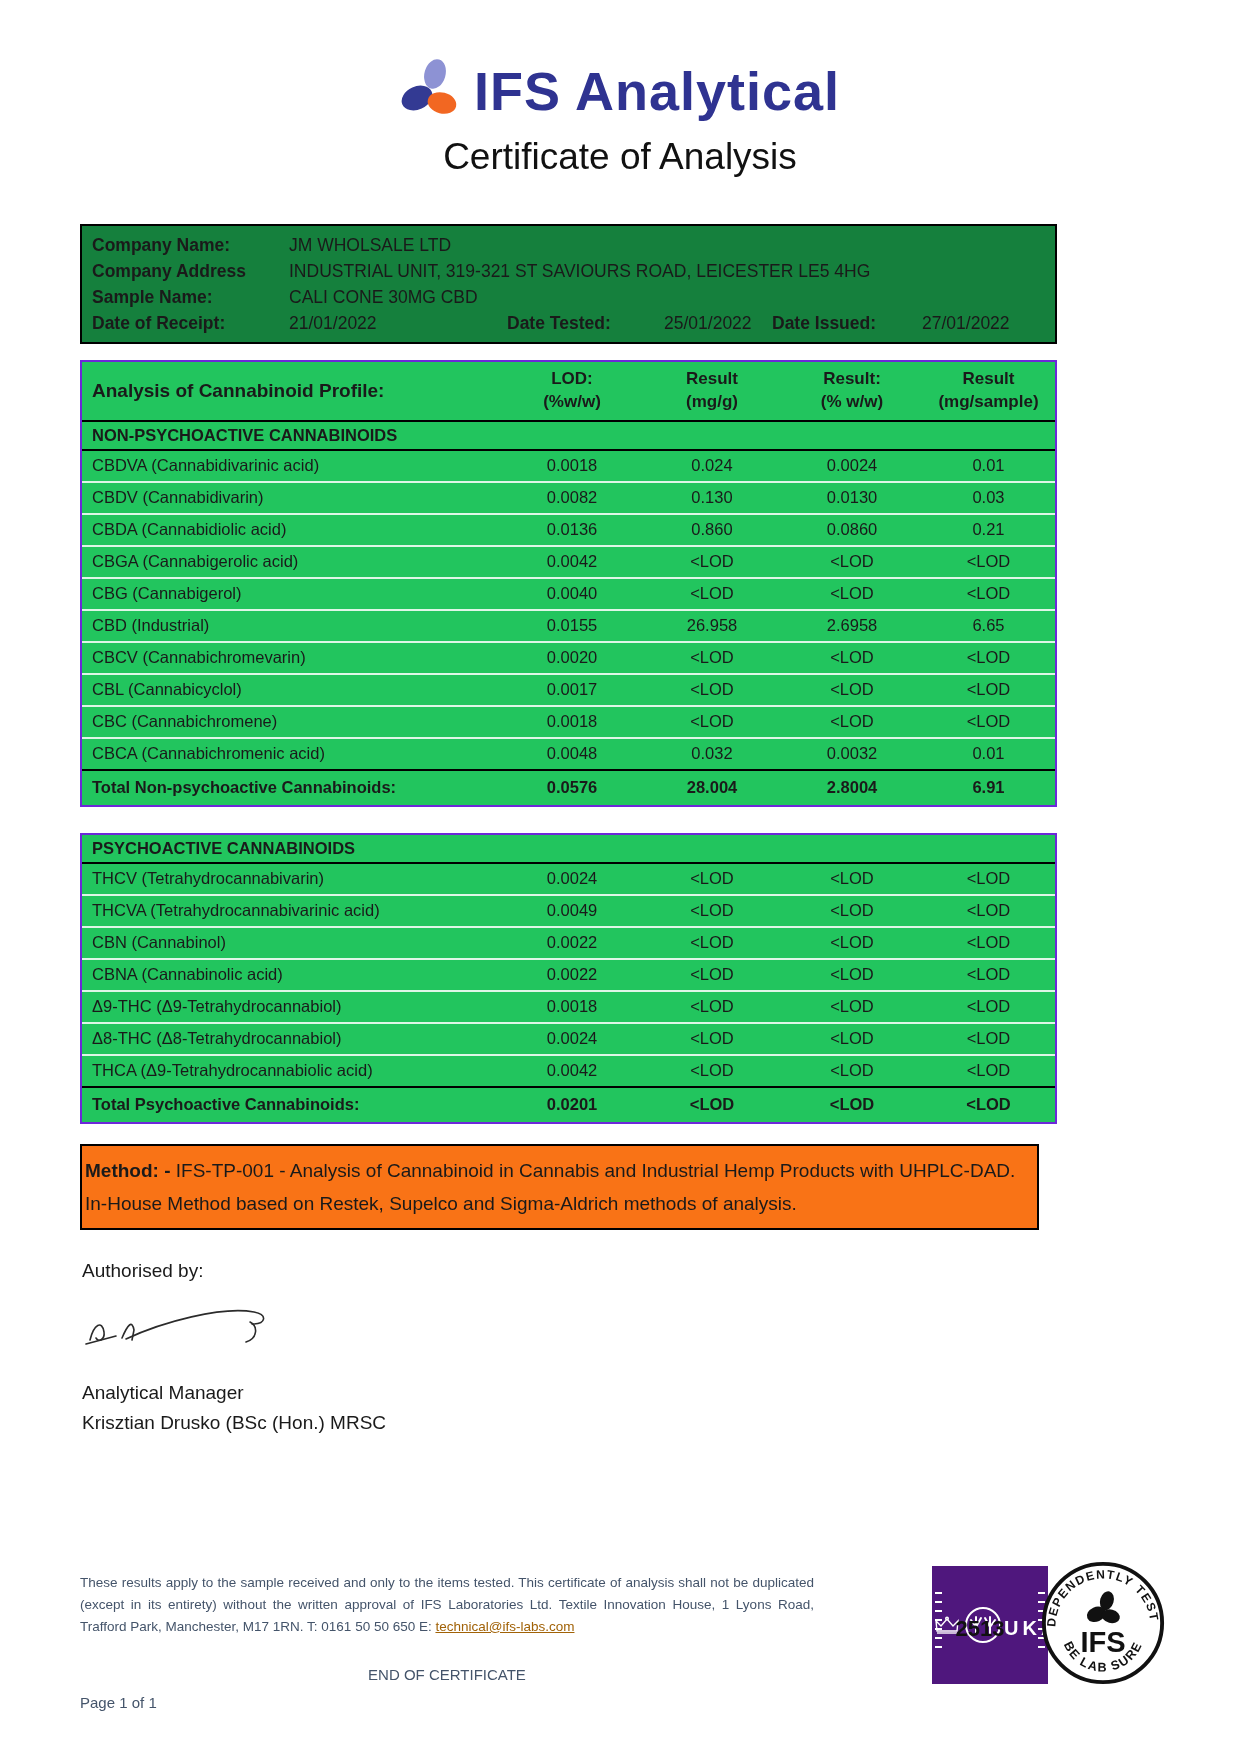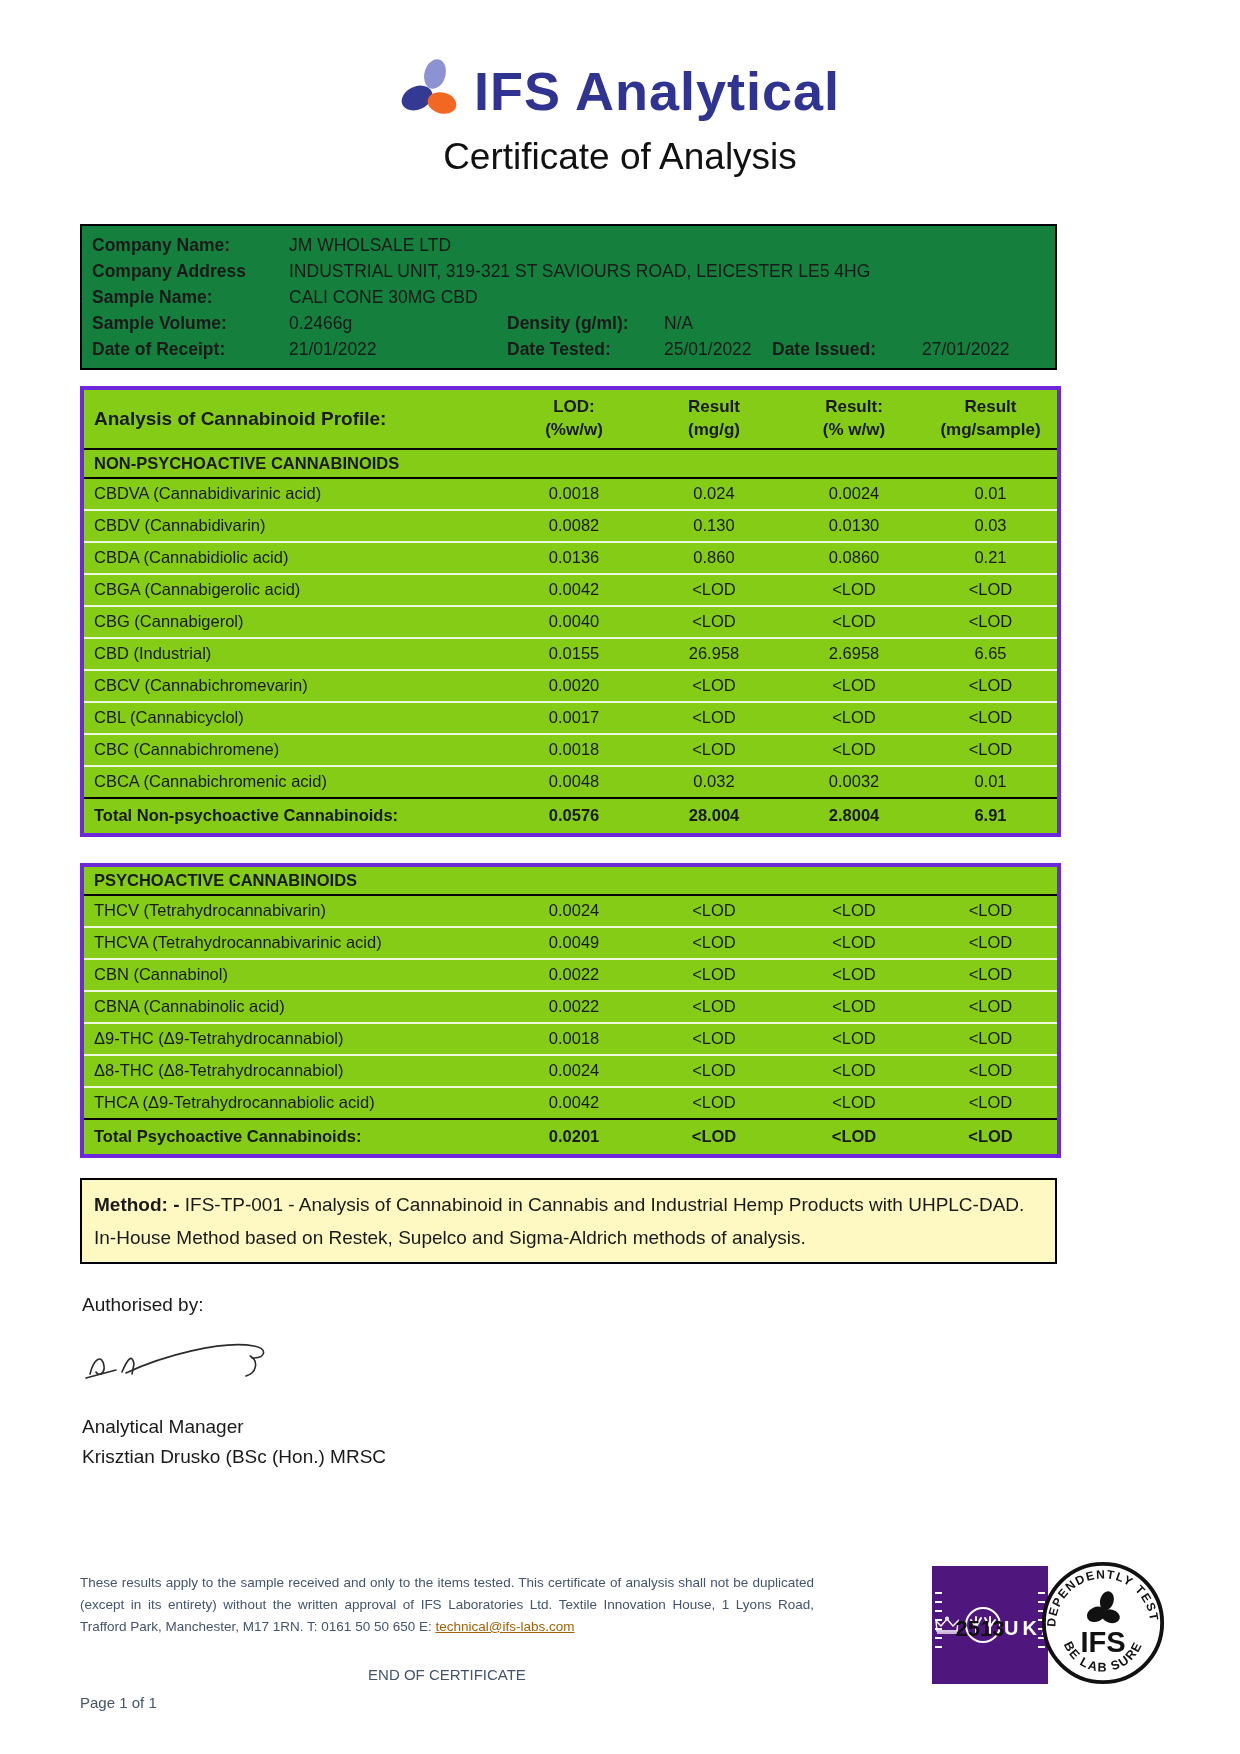--- a/index.html
+++ b/index.html
@@ -15,35 +15,35 @@
   .brand-text{font-size:54px;font-weight:bold;color:#2f3391;letter-spacing:1px;}
   .doc-title{text-align:center;font-size:37px;margin-top:10px;color:#111;}
 
   
   .info-box{margin:46px 0 0 80px;width:953px;border:2px solid #000;background:#15803d;padding:6px 10px;font-size:17.5px;}
   .info-row{display:grid;grid-template-columns:197px 218px 157px 108px 150px 1fr;align-items:center;min-height:26px;}
   .info-label{font-weight:bold;}
   .span-rest{grid-column:2 / -1;}
 
   
-  .data-table{margin:16px 0 0 80px;width:973px;border:4px solid #6d28d9;background:#84cc16;}
+  .data-table{margin:16px 0 0 80px;width:973px;border:2px solid #6d28d9;background:#22c55e;}
   .grid5{display:grid;grid-template-columns:420px 140px 140px 140px 133px;}
   .table-head{border-bottom:2px solid #000;}
   .table-title{font-weight:bold;font-size:19px;padding-left:10px;align-self:center;}
   .col-head{text-align:center;font-weight:bold;font-size:17px;line-height:1.35;align-self:center;padding:6px 0;}
   .section-head{font-weight:bold;font-size:16.5px;padding:4px 10px;border-bottom:2px solid #000;}
   .t-row{font-size:16.5px;min-height:30px;align-items:center;border-bottom:2px solid rgba(255,255,255,0.85);}
   .t-row:last-child{border-bottom:none;}
   .t-name{padding-left:10px;}
   .t-num{text-align:center;}
   .total-row{font-weight:bold;font-size:16.5px;min-height:34px;align-items:center;border-top:2px solid #000;}
   .table2{margin-top:26px;}
 
   
-  .method-box{margin:20px 12px 0 80px;width:949px;border:2px solid #000;background:#fef9c3;padding:8px 12px;font-size:19px;line-height:1.75;}
+  .method-box{margin:20px 12px 0 80px;width:949px;border:2px solid #000;background:#f97316;padding:8px 3px;font-size:19px;line-height:1.75;}
   .method-label{font-weight:bold;}
 
   
   .auth-label{margin:30px 0 0 82px;font-size:19px;}
   .signature{margin:12px 0 0 82px;}
   .sig-name{margin:14px 0 0 82px;font-size:19px;line-height:1.55;}
 
   
   .disclaimer{position:absolute;left:80px;top:1572px;width:734px;font-size:13.5px;line-height:1.62;color:#44546a;text-align:justify;}
   .email-link{color:#a16207;text-decoration:underline;cursor:pointer;}
@@ -86,26 +86,20 @@
       <span class="info-label">Company Name:</span>
       <span class="span-rest">JM WHOLSALE LTD</span>
     </div>
     <div class="info-row">
       <span class="info-label">Company Address</span>
       <span class="span-rest">INDUSTRIAL UNIT, 319-321 ST SAVIOURS ROAD, LEICESTER LE5 4HG</span>
     </div>
     <div class="info-row">
       <span class="info-label">Sample Name:</span>
       <span class="span-rest">CALI CONE 30MG CBD</span>
-    </div>
-    <div class="info-row">
-      <span class="info-label">Sample Volume:</span>
-      <span>0.2466g</span>
-      <span class="info-label">Density (g/ml):</span>
-      <span style="grid-column:4/-1">N/A</span>
     </div>
     <div class="info-row">
       <span class="info-label">Date of Receipt:</span>
       <span>21/01/2022</span>
       <span class="info-label">Date Tested:</span>
       <span>25/01/2022</span>
       <span class="info-label">Date Issued:</span>
       <span>27/01/2022</span>
     </div>
   </div>

